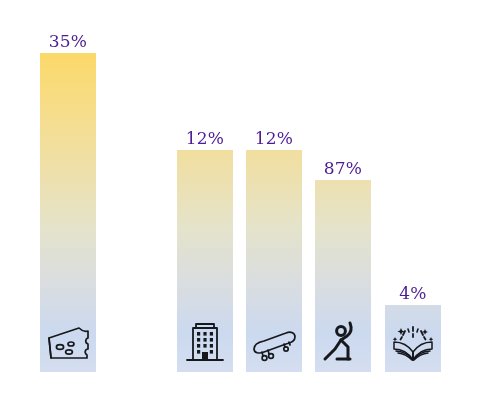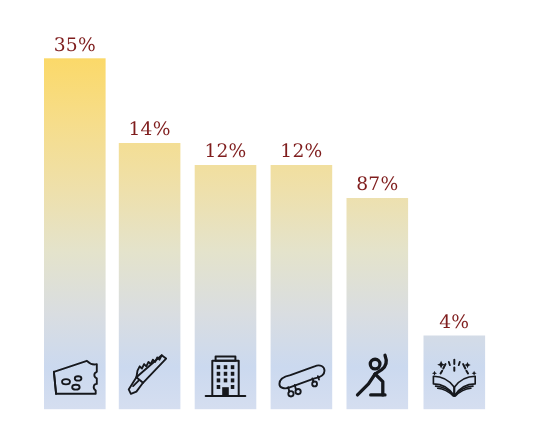--- a/index.html
+++ b/index.html
@@ -26,21 +26,21 @@
     bottom: 26px;
   }
 
   .bar-value-label {
     position: absolute;
     left: 0;
     width: 100%;
     text-align: center;
     font-family: "DejaVu Serif", "Liberation Serif", serif;
     font-size: 17px;
-    color: #7f1d1d;
+    color: #4c1d95;
     letter-spacing: 0.2px;
     white-space: nowrap;
   }
 
   .bar-rect {
     position: absolute;
     left: 0;
     bottom: 0;
     width: 100%;
     overflow: hidden;
@@ -86,34 +86,20 @@
                    L46 31 C43 31 42 35 45 37 L45 40 L9 40 Z"></path>
           <path d="M7 20 L9 40"></path>
           <ellipse cx="18" cy="29" rx="3.6" ry="2.4"></ellipse>
           <ellipse cx="29" cy="26" rx="3.0" ry="2.0"></ellipse>
           <ellipse cx="27" cy="34" rx="3.4" ry="2.2"></ellipse>
         </svg>
       </span>
     </div>
   </div>
 
-  <div class="bar-group" style="left:108px; width:56px; height:242px;">
-    <div class="bar-value-label" style="bottom:244px;">14%</div>
-    <div class="bar-rect" style="height:242px; background-size:100% 319px; background-position:0 bottom;">
-      <span class="bar-icon">
-        <svg viewBox="0 0 52 48" fill="none" stroke="#16181d" stroke-width="1.7" stroke-linejoin="round" stroke-linecap="round">
-          <path d="M41 8 L20 30 L14 25 L37 5 Z"></path>
-          <path d="M20 30 L14 38 L9 40 L7 36 L14 25"></path>
-          <path d="M11 33 L16 28"></path>
-          <path d="M37 5 L35 9 L33 7 L31 11 L29 9 L27 13 L25 11 L23 15
-                   L21 13 L19 17 L17 15 L15 19 L14 25"></path>
-        </svg>
-      </span>
-    </div>
-  </div>
 
   <div class="bar-group" style="left:177px; width:56px; height:222px;">
     <div class="bar-value-label" style="bottom:224px;">12%</div>
     <div class="bar-rect" style="height:222px; background-size:100% 319px; background-position:0 bottom;">
       <span class="bar-icon">
         <svg viewBox="0 0 52 48" fill="none" stroke="#16181d" stroke-width="1.8" stroke-linejoin="round" stroke-linecap="round">
           <rect x="14" y="10" width="24" height="32"></rect>
           <path d="M17 6 L35 6 L35 10 L17 10 Z"></path>
           <path d="M8 42 L44 42"></path>
           <rect x="23" y="34" width="6" height="8" fill="#16181d" stroke="none"></rect>

